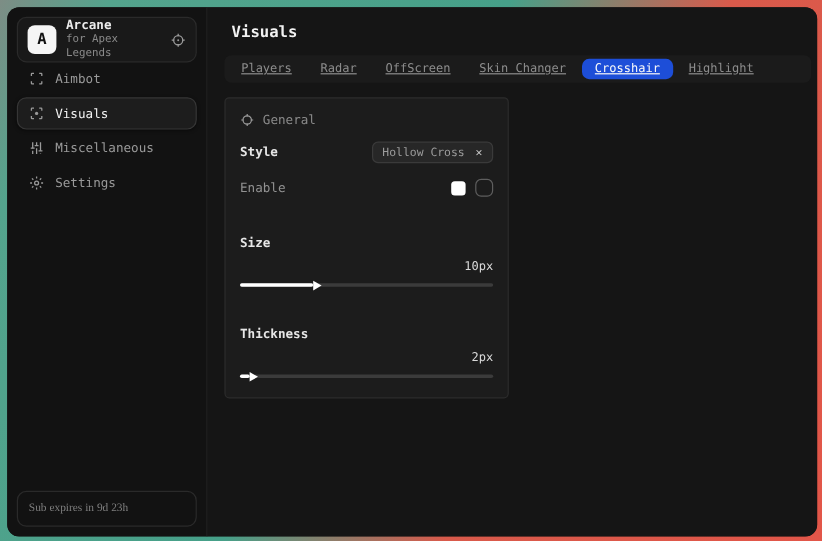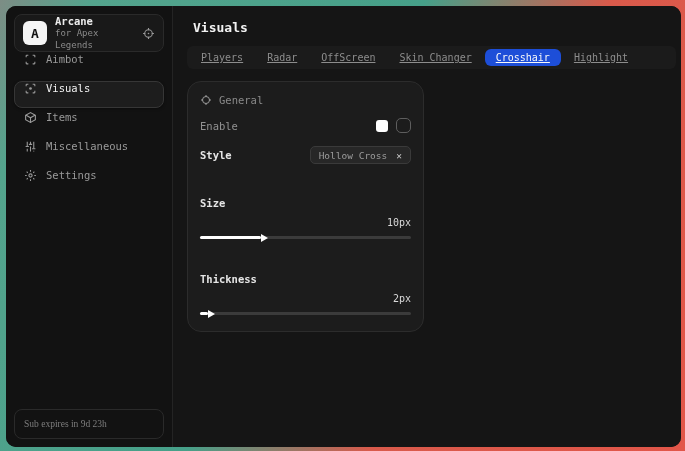--- a/index.html
+++ b/index.html
@@ -29,21 +29,21 @@
     color:#111; font-weight:bold; font-size:13px; flex-shrink:0;
   }
   .app-meta { flex:1; line-height:1.25; }
   .app-name { color:#ececec; font-size:10.5px; font-weight:bold; }
   .app-sub  { color:#8a8a8a; font-size:9px; }
   .icon { display:inline-flex; align-items:center; justify-content:center; color:#9a9a9a; }
   .icon svg { display:block; }
   .category { color:#777; font-size:9.5px; margin:14px 0 8px 8px; letter-spacing:.3px; }
   .nav { display:flex; flex-direction:column; gap:2px; }
   .nav-item {
-    display:flex; align-items:flex-start; gap:9px; height:27px;
+    display:flex; align-items:center; gap:9px; height:27px;
     padding:0 9px; border-radius:8px; border:1px solid transparent;
     color:#9a9a9a; font-size:10.5px; cursor:pointer;
   }
   .nav-item.selected {
     background:#1d1d1d; border-color:#363636; color:#f2f2f2;
     box-shadow:0 1px 3px rgba(0,0,0,.4);
   }
   .sidebar-footer {
     position:absolute; left:8px; right:8px; bottom:8px;
     border:1px solid #2a2a2a; border-radius:8px; padding:7px 9px;
@@ -60,21 +60,21 @@
     border-radius:6px; display:flex; align-items:center; padding:0 3px; gap:2px;
   }
   .tab {
     color:#8d8d8d; font-size:10px; padding:3px 11px; border-radius:6px;
     cursor:pointer; white-space:nowrap;text-decoration:underline;
   }
   .tab.selected { background:#1d4ed8; color:#fafafa; }
   
   .panel {
     margin-top:12px; width:237px; background:#1c1c1c;
-    border:1px solid #2c2c2c; border-radius:14px; padding:10px 12px 14px;
+    border:1px solid #2c2c2c; border-radius:4px; padding:10px 12px 14px;
   }
   .panel-header { display:flex; align-items:center; gap:7px; color:#8a8a8a; font-size:10.5px; margin:2px 0 12px; }
   .row { display:flex; align-items:center; justify-content:space-between; margin-bottom:13px; }
   .row:last-child { margin-bottom:0; }
   .lbl-dim  { color:#929292; font-size:10.5px; }
   .lbl      { color:#e6e6e6; font-size:10.5px; font-weight:bold; }
   .val      { color:#d9d9d9; font-size:10px;margin-top:40px; }
   .enable-controls { display:flex; align-items:center; gap:8px; }
   .swatch { width:12px; height:12px; border-radius:3px; background:#fff; cursor:pointer; }
   .checkbox { width:15px; height:15px; border:1.5px solid #5e5e5e; border-radius:5px; background:transparent; cursor:pointer; }
@@ -129,29 +129,20 @@
           <svg width="13" height="13" viewBox="0 0 24 24" fill="none" stroke="currentColor" stroke-width="2">
             <path d="M4 8V5a1 1 0 0 1 1-1h3M16 4h3a1 1 0 0 1 1 1v3M20 16v3a1 1 0 0 1-1 1h-3M8 20H5a1 1 0 0 1-1-1v-3"></path>
               <circle cx="12" cy="12" r="2.5" fill="currentColor" stroke="none"></circle>
           </svg>
         </span>
         <span>Visuals</span>
       </div>
       <div class="nav-item">
         <span class="icon">
           <svg width="13" height="13" viewBox="0 0 24 24" fill="none" stroke="currentColor" stroke-width="2">
-            <path d="M21 16V8l-9-5-9 5v8l9 5 9-5z"></path>
-              <path d="M3.3 7.5 12 12.5l8.7-5M12 22V12"></path>
-          </svg>
-        </span>
-        <span>Items</span>
-      </div>
-      <div class="nav-item">
-        <span class="icon">
-          <svg width="13" height="13" viewBox="0 0 24 24" fill="none" stroke="currentColor" stroke-width="2">
             <path d="M6 3v9M6 16v5M12 3v5M12 12v9M18 3v13M18 20v1"></path>
               <path d="M3 12h6M9 8h6M15 16h6"></path>
           </svg>
         </span>
         <span>Miscellaneous</span>
       </div>
       <div class="nav-item">
         <span class="icon">
           <svg width="13" height="13" viewBox="0 0 24 24" fill="none" stroke="currentColor" stroke-width="2">
             <circle cx="12" cy="12" r="3"></circle>
@@ -184,36 +175,36 @@
         <span class="icon">
           <svg width="12" height="12" viewBox="0 0 24 24" fill="none" stroke="currentColor" stroke-width="2">
             <circle cx="12" cy="12" r="7"></circle>
               <path d="M12 2v4M12 18v4M2 12h4M18 12h4"></path>
           </svg>
         </span>
         <span>General</span>
       </div>
 
       <div class="row">
+        <span class="lbl">Style</span>
+        <span class="style-pill">
+          <span class="pill-text">Hollow Cross</span>
+          <span class="pill-x">✕</span>
+        </span>
+      </div>
+
+      <div class="row">
         <span class="lbl-dim">Enable</span>
         <span class="enable-controls">
           <span class="swatch" style="background-color: rgb(255, 255, 255);"></span>
           <span class="checkbox"></span>
         </span>
       </div>
 
       <div class="row">
-        <span class="lbl">Style</span>
-        <span class="style-pill">
-          <span class="pill-text">Hollow Cross</span>
-          <span class="pill-x">✕</span>
-        </span>
-      </div>
-
-      <div class="row">
         <span class="lbl">Size</span>
         <span class="val">10px</span>
       </div>
       <div class="slider">
         <div class="slider-fill" style="width: 29%;">
           <div class="slider-thumb"></div>
         </div>
       </div>
 
       <div class="row">

